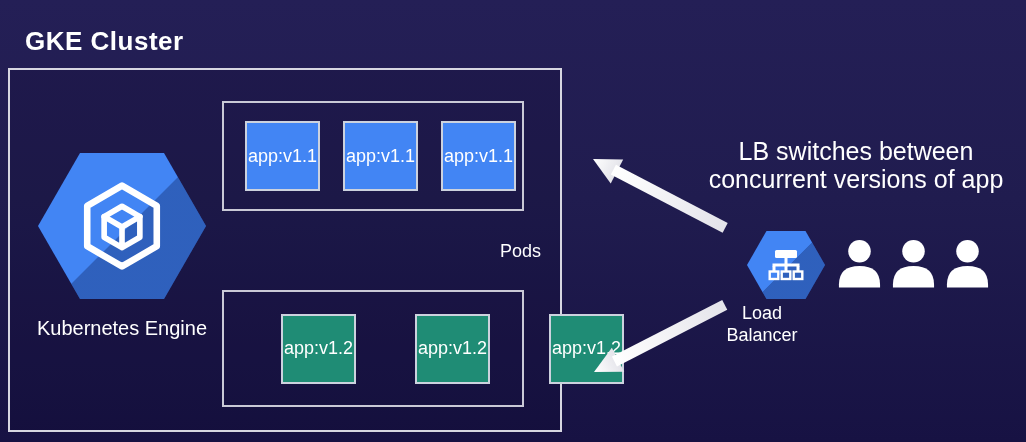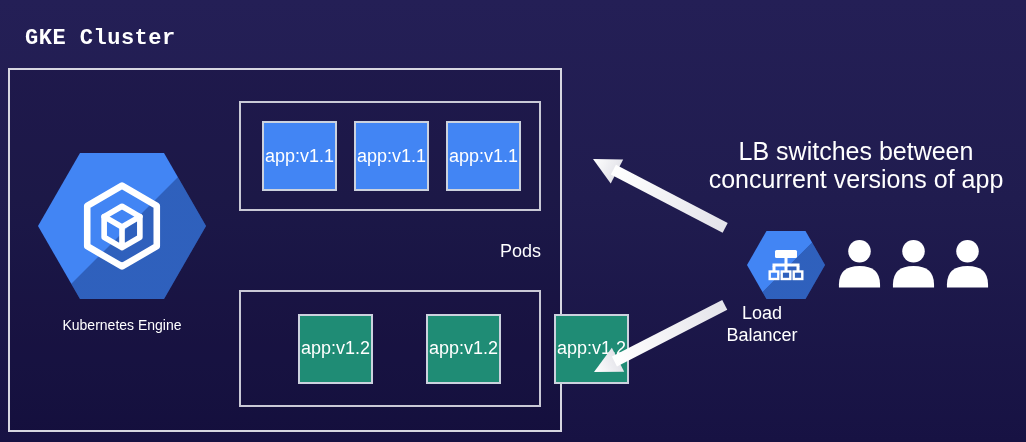--- a/index.html
+++ b/index.html
@@ -3,32 +3,32 @@
 <meta charset="utf-8">
 <style>
   html,body{margin:0;padding:0;background:#12103a;}
   .canvas{
     position:relative;width:1026px;height:442px;overflow:hidden;
     background:linear-gradient(180deg,#241f56 0%,#201c4f 45%,#171243 100%);
     font-family:"Liberation Sans",sans-serif;color:#ffffff;
   }
   .title{
     position:absolute;left:25px;top:26px;
-    font-family:Liberation Mono, monospace;
-    font-weight:bold;font-size:22px;letter-spacing:.5px;color:#fff;
+    font-family:Liberation Sans, sans-serif;
+    font-weight:bold;font-size:26px;letter-spacing:.5px;color:#fff;
   }
   .cluster-box{
     position:absolute;left:8px;top:68px;width:554px;height:364px;
     border:2px solid #d7d7e1;box-sizing:border-box;
     background:rgba(5,3,30,0.14);
   }
   .pods-box{
-    position:absolute;left:239px;width:302px;
+    position:absolute;left:222px;width:302px;
     border:2px solid #c9c9d6;box-sizing:border-box;
-    display:flex;align-items:center;gap:17px;padding-left:21px;
+    display:flex;align-items:center;gap:23px;padding-left:21px;
   }
   .pods-box-1{top:101px;height:110px;}
   .pods-box-2{top:290px;height:117px;}
   .app-square{
     width:75px;height:70px;box-sizing:border-box;border:2px solid #ccd2de;
     display:flex;align-items:center;justify-content:center;
     font-size:18px;color:#fff;flex:0 0 auto;
   }
   .app-blue{background:#4285f4;}
   .app-green{background:#1f8c75;margin-left:36px;}
@@ -45,21 +45,21 @@
     content:'';position:absolute;inset:0;z-index:0;
     background:linear-gradient(135deg,transparent 52%,rgba(8,22,76,0.33) 52.5%);
   }
   .hex svg{position:relative;z-index:1;display:block;}
   .ke-hex{left:38px;top:153px;width:168px;height:146px;}
   .ke-hex svg{margin:26px auto 0 auto;}
   .lb-hex{left:747px;top:231px;width:78px;height:68px;}
   .lb-hex svg{margin:14px auto 0 auto;}
   .ke-label{
     position:absolute;left:22px;top:317px;width:200px;
-    text-align:center;font-size:14px;color:#fff;
+    text-align:center;font-size:20px;color:#fff;
   }
   .lb-label{
     position:absolute;left:712px;top:302px;width:100px;
     text-align:center;font-size:18px;line-height:22px;color:#fff;
   }
   .annotation{
     position:absolute;left:678px;top:137px;width:356px;
     text-align:center;font-size:25px;line-height:28px;color:#fff;
   }
   .users{

